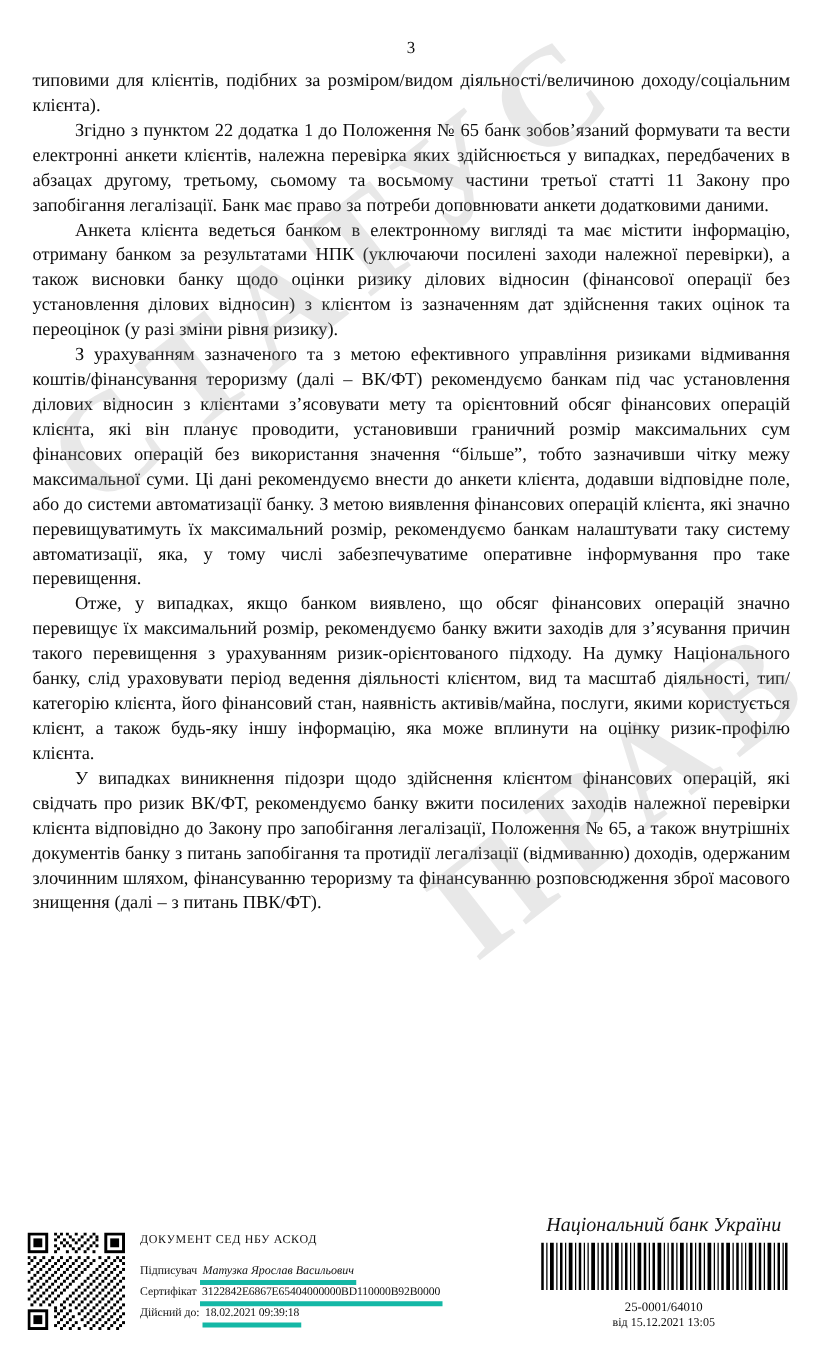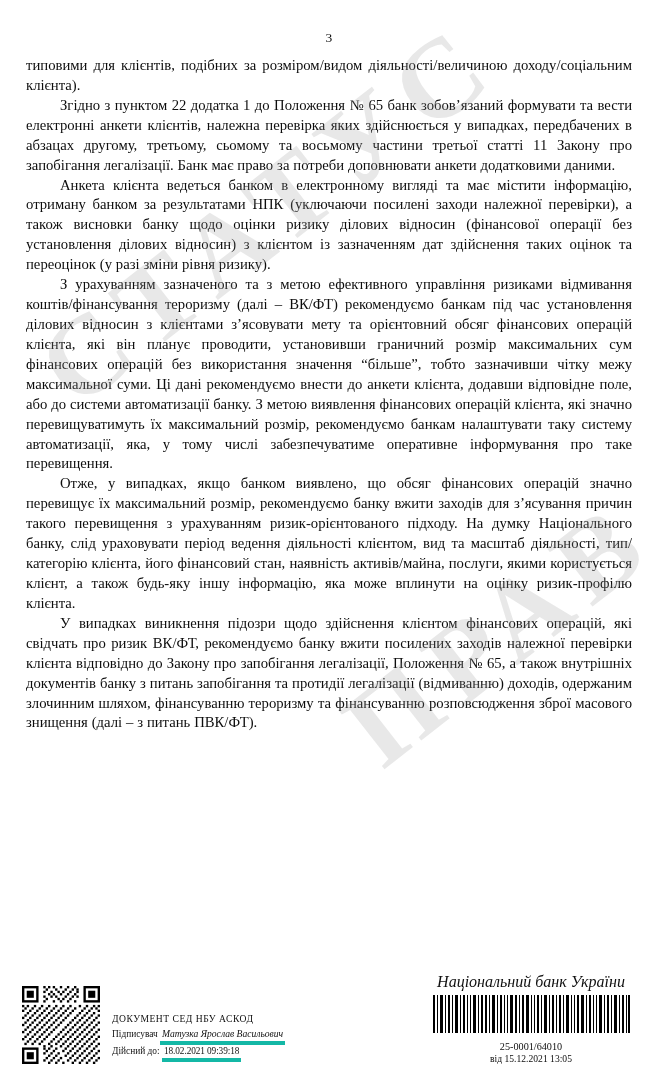--- a/index.html
+++ b/index.html
@@ -82,21 +82,21 @@
     position: absolute;
     left: 112px;
     bottom: 18px;
     width: 300px;
     font-family: "Liberation Serif", serif;
     color: #111;
   }
   .sig-title {
     font-size: 9.6px;
     letter-spacing: 0.5px;
-    margin-bottom: 3px;
+    margin-bottom: 13px;
   }
   .sig-row {
     font-size: 9.4px;
     line-height: 1.42;
     white-space: nowrap;
   }
   .sig-label { display: inline-block; }
   .sig-value-underline {
     border-bottom: 4px solid #14b8a6;
     padding: 0 2px;
@@ -458,20 +458,24 @@
       </g>
     </svg>
 
     <div class="sig-block">
       <div class="sig-title">ДОКУМЕНТ СЕД НБУ АСКОД</div>
       <div class="sig-row">
         <span class="sig-label">Підписувач</span>
         <span class="sig-value-underline sig-name">Матузка Ярослав Васильович</span>
       </div>
       <div class="sig-row">
+        <span class="sig-label">Сертифікат</span>
+        <span class="sig-value-underline sig-mono">3122842E6867E65404000000BD110000B92B0000</span>
+      </div>
+      <div class="sig-row">
         <span class="sig-label">Дійсний до:</span>
         <span class="sig-value-underline sig-mono">18.02.2021 09:39:18</span>
       </div>
     </div>
 
     <div class="nbu-block">
       <div class="nbu-title">Національний банк України</div>
       <svg class="barcode" viewBox="0 0 200 38" preserveAspectRatio="none">
         <rect width="200" height="38" fill="#fff"></rect>
         <g fill="#000">

